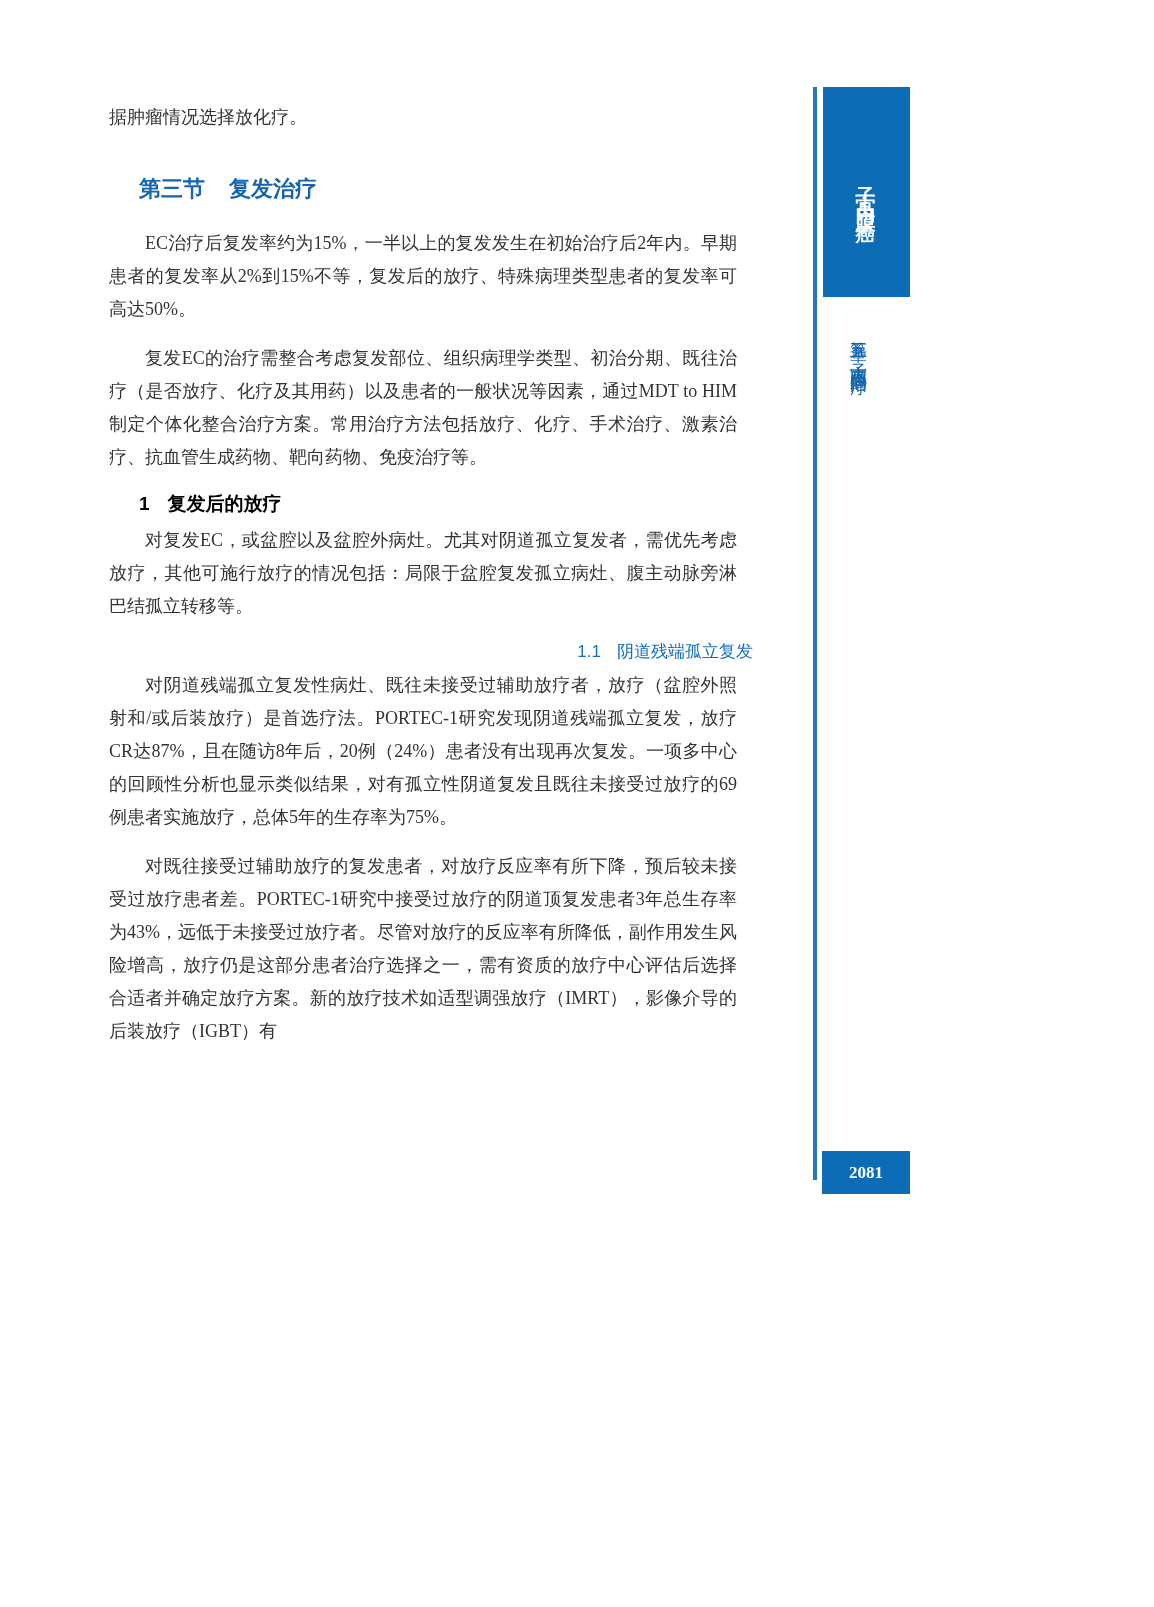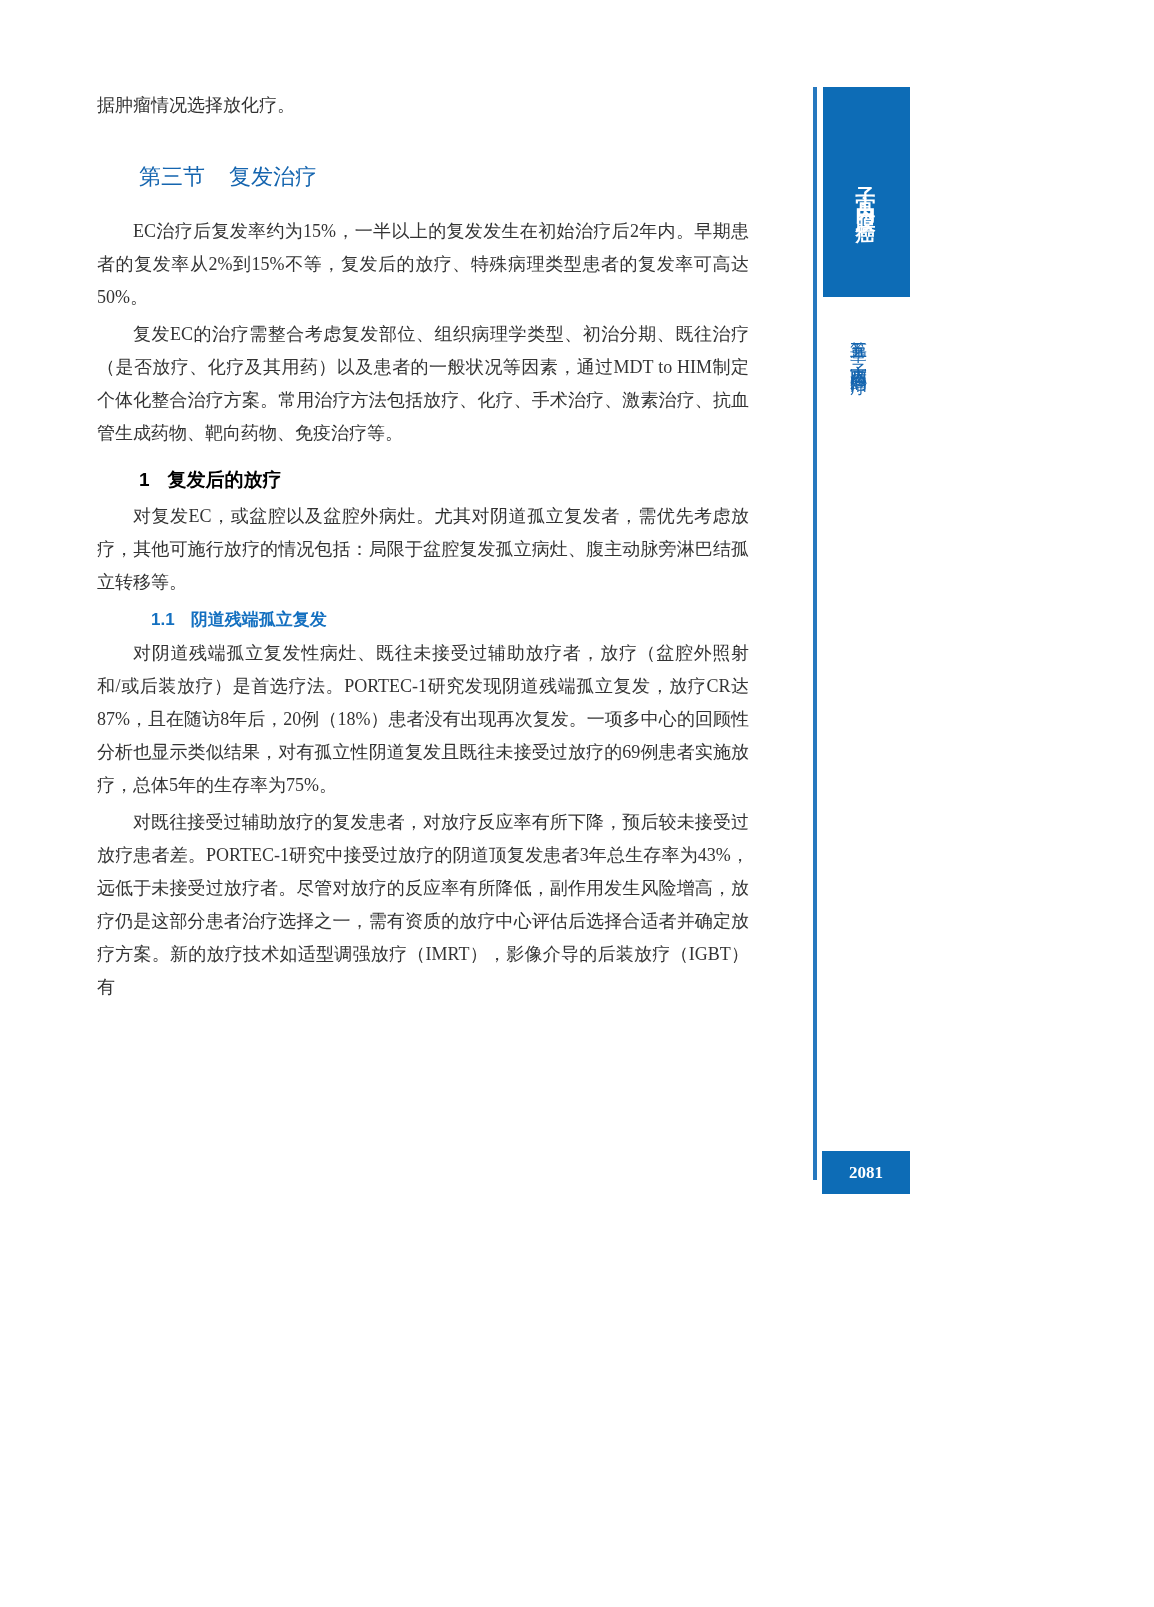--- a/index.html
+++ b/index.html
@@ -16,55 +16,55 @@
   .main-column {
     position: absolute;
     left: 93px;
     top: 85px;
     width: 660px;
     color: #333333;
     font-size: 18px;
     line-height: 33px;
     text-align: justify;
   }
-  .para { margin: 4px; text-indent: 2em; }
+  .para { margin: 16px; text-indent: 2em; }
   .para.lead { text-indent: 0; }
   .para.p-first { margin-top: 23px; }
   .para.p-after-h2 { margin-top: 6px; }
   .para.p-after-h3 { margin-top: 4px; }
 
   .section-heading {
     margin: 40px 0 0 46px;
     font-size: 22px;
     line-height: 30px;
-    font-weight: normal;
+    font-weight: bold;
     color: #1565af;
     text-align: left;
     font-family: "Liberation Serif", "DejaVu Serif", serif;
   }
   .section-heading .h-label { margin-right: 24px; }
 
   .sub-heading-1 {
     margin: 16px 0 0 46px;
     font-size: 19px;
     line-height: 28px;
     font-weight: bold;
     color: #000000;
     text-align: left;
     font-family: "Liberation Sans", "DejaVu Sans", sans-serif;
   }
   .sub-heading-1 .h-label { margin-right: 18px; }
 
   .sub-heading-2 {
-    margin: 8px 0 0 58px;
+    margin: 8px 0 0 46px;
     font-size: 17px;
     line-height: 26px;
-    font-weight: bold;
+    font-weight: normal;
     color: #1470c0;
-    text-align: left;
+    text-align: right;
     font-family: "Liberation Sans", "DejaVu Sans", sans-serif;
   }
   .sub-heading-2 .h-label { margin-right: 16px; }
 
   
   .side-rule {
     position: absolute;
     left: 813px;
     top: 87px;
     width: 4px;
@@ -137,21 +137,21 @@
     <h2 class="sub-heading-1">
       <span class="h-label">1</span><span>复发后的放疗</span>
     </h2>
 
     <p class="para p-after-h2">对复发EC，或盆腔以及盆腔外病灶。尤其对阴道孤立复发者，需优先考虑放疗，其他可施行放疗的情况包括：局限于盆腔复发孤立病灶、腹主动脉旁淋巴结孤立转移等。</p>
 
     <h3 class="sub-heading-2">
       <span class="h-label">1.1</span><span>阴道残端孤立复发</span>
     </h3>
 
-    <p class="para p-after-h3">对阴道残端孤立复发性病灶、既往未接受过辅助放疗者，放疗（盆腔外照射和/或后装放疗）是首选疗法。PORTEC-1研究发现阴道残端孤立复发，放疗CR达87%，且在随访8年后，20例（18%）患者没有出现再次复发。一项多中心的回顾性分析也显示类似结果，对有孤立性阴道复发且既往未接受过放疗的69例患者实施放疗，总体5年的生存率为75%。</p>
+    <p class="para p-after-h3">对阴道残端孤立复发性病灶、既往未接受过辅助放疗者，放疗（盆腔外照射和/或后装放疗）是首选疗法。PORTEC-1研究发现阴道残端孤立复发，放疗CR达87%，且在随访8年后，20例（24%）患者没有出现再次复发。一项多中心的回顾性分析也显示类似结果，对有孤立性阴道复发且既往未接受过放疗的69例患者实施放疗，总体5年的生存率为75%。</p>
     <p class="para">对既往接受过辅助放疗的复发患者，对放疗反应率有所下降，预后较未接受过放疗患者差。PORTEC-1研究中接受过放疗的阴道顶复发患者3年总生存率为43%，远低于未接受过放疗者。尽管对放疗的反应率有所降低，副作用发生风险增高，放疗仍是这部分患者治疗选择之一，需有资质的放疗中心评估后选择合适者并确定放疗方案。新的放疗技术如适型调强放疗（IMRT），影像介导的后装放疗（IGBT）有</p>
 
   </div>
 
   <div class="side-rule"></div>
 
   <div class="side-tab">
     <span class="tab-text">子宫内膜癌</span>
   </div>
 

